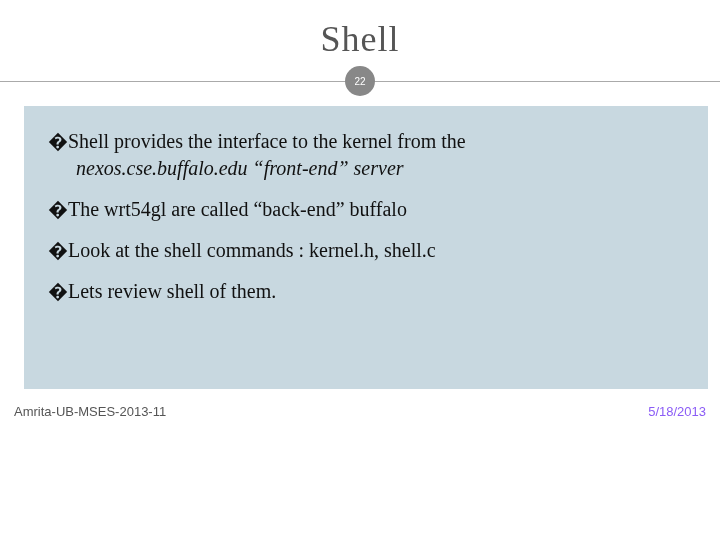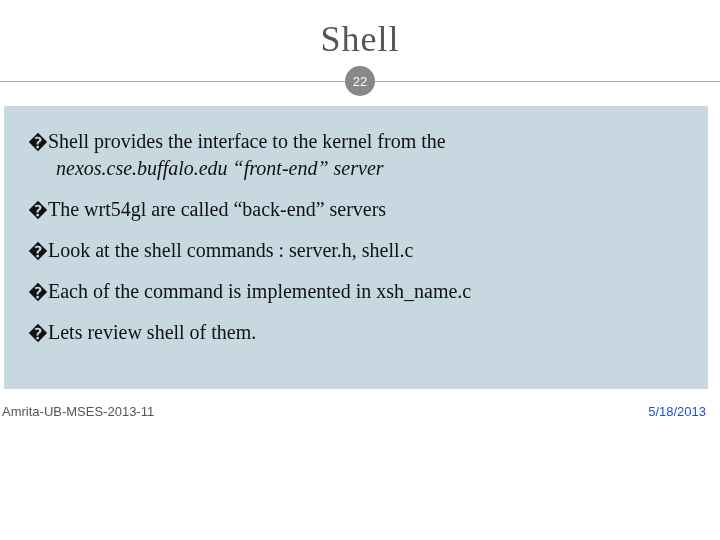--- a/index.html
+++ b/index.html
@@ -52,39 +52,39 @@
 
     .slide-number-circle {
       width: 30px;
       height: 30px;
       background: #888888;
       border-radius: 50%;
       display: flex;
       align-items: center;
       justify-content: center;
       color: #ffffff;
-      font-size: 13px;
+      font-size: 10px;
       font-family: Arial, sans-serif;
       z-index: 2;
       position: relative;
     }
 
     .divider-line {
       position: absolute;
       left: 0;
       right: 0;
       top: 50%;
       height: 1px;
       background: #aaaaaa;
       z-index: 1;
     }
 
     .content-area {
       background: #c8d8e0;
-      margin: 10px 12px 40px 4px;
+      margin: 10px 12px 40px 24px;
       flex: 1;
       padding: 22px 24px 20px 24px;
       display: flex;
       flex-direction: column;
       justify-content: flex-start;
     }
 
     .bullet-item {
       font-size: 20px;
       color: #111111;
@@ -94,36 +94,36 @@
 
     .bullet-item .indent {
       display: block;
       padding-left: 28px;
       font-style: italic;
     }
 
     .footer {
       position: absolute;
       bottom: 10px;
-      left: 2px;
+      left: 14px;
       right: 14px;
       display: flex;
       justify-content: space-between;
       align-items: center;
     }
 
     .footer-left {
       font-size: 13px;
       color: #555555;
       font-family: Arial, sans-serif;
     }
 
     .footer-right {
       font-size: 13px;
-      color: #1d4ed8;
+      color: #8b5cf6;
       font-family: Arial, sans-serif;
     }
   </style>
 </head>
 <body>
 
 <div class="slide">
   <div class="header-section">
     <h1 class="slide-title">Shell</h1>
     <div class="slide-number-wrapper">
@@ -131,27 +131,24 @@
       <div class="slide-number-circle">22</div>
     </div>
   </div>
 
   <div class="content-area">
     <div class="bullet-item">
       <span>�Shell provides the interface to the kernel from the</span>
       <span class="indent">nexos.cse.buffalo.edu “front-end” server</span>
     </div>
     <div class="bullet-item">
-      <span>�The wrt54gl are called “back-end” servers</span>
+      <span>�The wrt54gl are called “back-end” buffalo</span>
     </div>
     <div class="bullet-item">
-      <span>�Look at the shell commands : server.h, shell.c</span>
-    </div>
-    <div class="bullet-item">
-      <span>�Each of the command is implemented in xsh_name.c</span>
+      <span>�Look at the shell commands : kernel.h, shell.c</span>
     </div>
     <div class="bullet-item">
       <span>�Lets review shell of them.</span>
     </div>
   </div>
 
   <div class="footer">
     <span class="footer-left">Amrita-UB-MSES-2013-11</span>
     <span class="footer-right">5/18/2013</span>
   </div>

